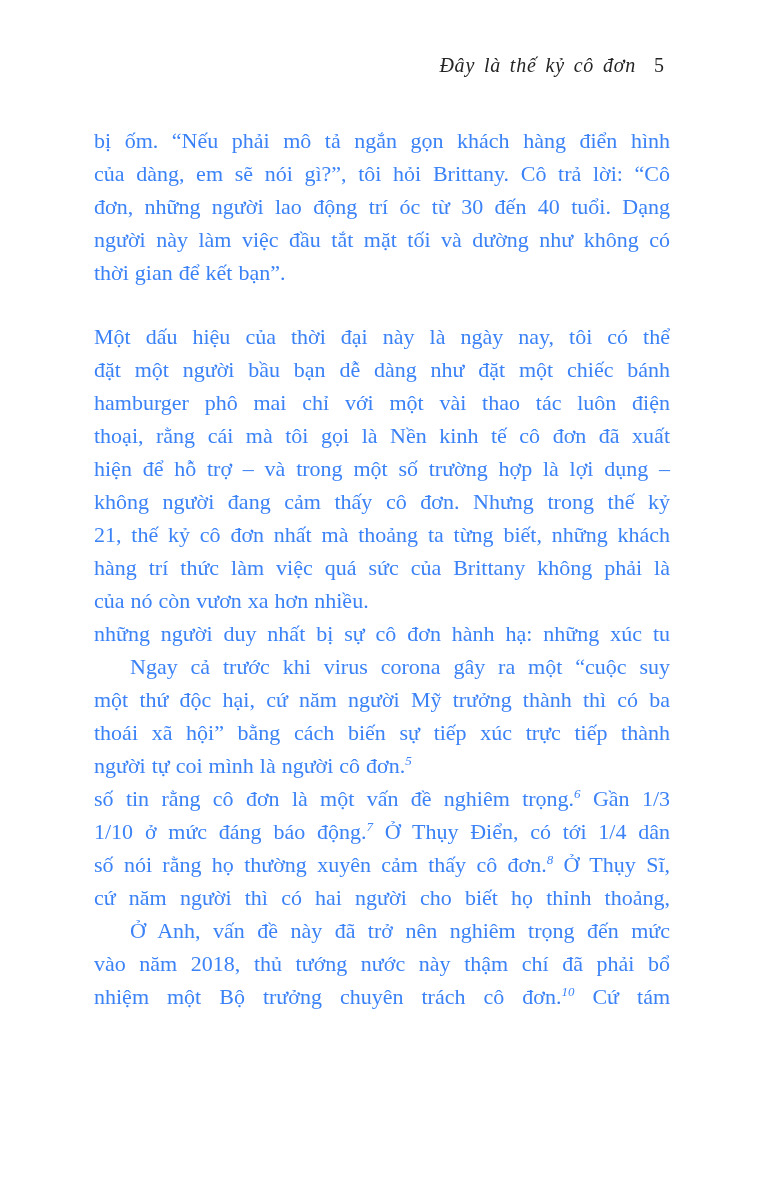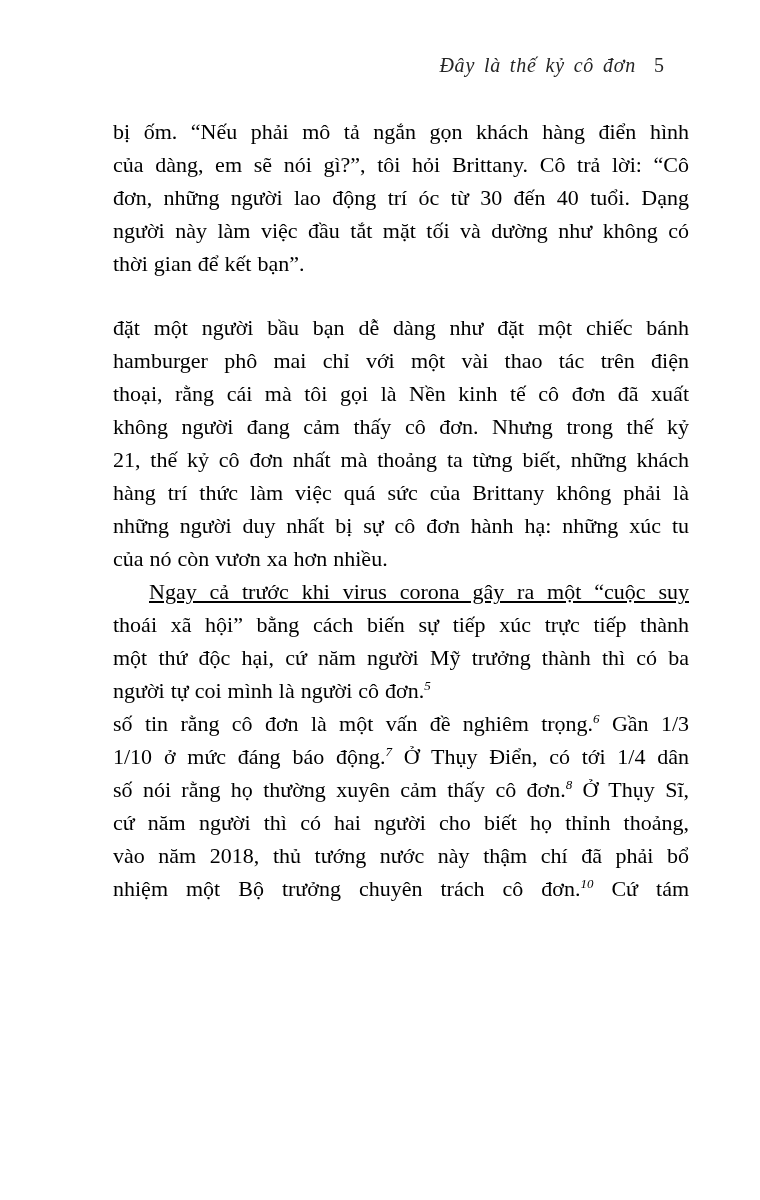--- a/index.html
+++ b/index.html
@@ -29,47 +29,45 @@
     word-spacing: 3px;
     color: #242424;
   }
   .header .pagenum {
     font-style: normal;
     letter-spacing: 0;
     margin-left: 18px;
   }
   .body-text {
     position: absolute;
-    top: 115px;
+    top: 124px;
     left: 94px;
     width: 576px;
     font-size: 22px;
     line-height: 33px;
-    color: #000000;
+    color: #3b82f6;
     word-spacing: 0.5px;
-    margin-left: 19px;
   }
   .para { margin: 0; }
   .para.gap { margin-top: 31px; }
   .line {
     height: 33px;
     white-space: nowrap;
     overflow: visible;
   }
   .line.just {
     text-align: justify;
     -moz-text-align-last: justify;
     text-align-last: justify;
   }
   .line.flush {
     text-align: left;
   }
   .line.first-indent {
     text-indent: 36px;
-    text-decoration: underline;
   }
   sup.fnote {
     font-size: 13px;
     font-style: italic;
     line-height: 0;
     vertical-align: baseline;
     position: relative;
     top: -8px;
   }
 </style>
@@ -82,39 +80,42 @@
   </div>
   <div class="body-text">
       <div class="para">
         <div class="line just">bị ốm. “Nếu phải mô tả ngắn gọn khách hàng điển hình</div>
         <div class="line just">của dàng, em sẽ nói gì?”, tôi hỏi Brittany. Cô trả lời: “Cô</div>
         <div class="line just">đơn, những người lao động trí óc từ 30 đến 40 tuổi. Dạng</div>
         <div class="line just">người này làm việc đầu tắt mặt tối và dường như không có</div>
         <div class="line flush">thời gian để kết bạn”.</div>
       </div>
       <div class="para gap">
+        <div class="line just">Một dấu hiệu của thời đại này là ngày nay, tôi có thể</div>
         <div class="line just">đặt một người bầu bạn dễ dàng như đặt một chiếc bánh</div>
-        <div class="line just">hamburger phô mai chỉ với một vài thao tác trên điện</div>
+        <div class="line just">hamburger phô mai chỉ với một vài thao tác luôn điện</div>
         <div class="line just">thoại, rằng cái mà tôi gọi là Nền kinh tế cô đơn đã xuất</div>
+        <div class="line just">hiện để hỗ trợ – và trong một số trường hợp là lợi dụng –</div>
         <div class="line just">không người đang cảm thấy cô đơn. Nhưng trong thế kỷ</div>
         <div class="line just">21, thế kỷ cô đơn nhất mà thoảng ta từng biết, những khách</div>
         <div class="line just">hàng trí thức làm việc quá sức của Brittany không phải là</div>
+        <div class="line flush">của nó còn vươn xa hơn nhiều.</div>
         <div class="line just">những người duy nhất bị sự cô đơn hành hạ: những xúc tu</div>
-        <div class="line flush">của nó còn vươn xa hơn nhiều.</div>
       </div>
       <div class="para">
         <div class="line just first-indent">Ngay cả trước khi virus corona gây ra một “cuộc suy</div>
+        <div class="line just">một thứ độc hại, cứ năm người Mỹ trưởng thành thì có ba</div>
         <div class="line just">thoái xã hội” bằng cách biến sự tiếp xúc trực tiếp thành</div>
-        <div class="line just">một thứ độc hại, cứ năm người Mỹ trưởng thành thì có ba</div>
         <div class="line flush">người tự coi mình là người cô đơn.<sup class="fnote">5</sup></div>
       </div>
       <div class="para">
         <div class="line just">số tin rằng cô đơn là một vấn đề nghiêm trọng.<sup class="fnote">6</sup> Gần 1/3</div>
         <div class="line just">1/10 ở mức đáng báo động.<sup class="fnote">7</sup> Ở Thụy Điển, có tới 1/4 dân</div>
         <div class="line just">số nói rằng họ thường xuyên cảm thấy cô đơn.<sup class="fnote">8</sup> Ở Thụy Sĩ,</div>
         <div class="line just">cứ năm người thì có hai người cho biết họ thỉnh thoảng,</div>
       </div>
       <div class="para">
+        <div class="line just first-indent">Ở Anh, vấn đề này đã trở nên nghiêm trọng đến mức</div>
         <div class="line just">vào năm 2018, thủ tướng nước này thậm chí đã phải bổ</div>
         <div class="line just">nhiệm một Bộ trưởng chuyên trách cô đơn.<sup class="fnote">10</sup> Cứ tám</div>
       </div>
     </div>
 </div>
 
 </body></html>

